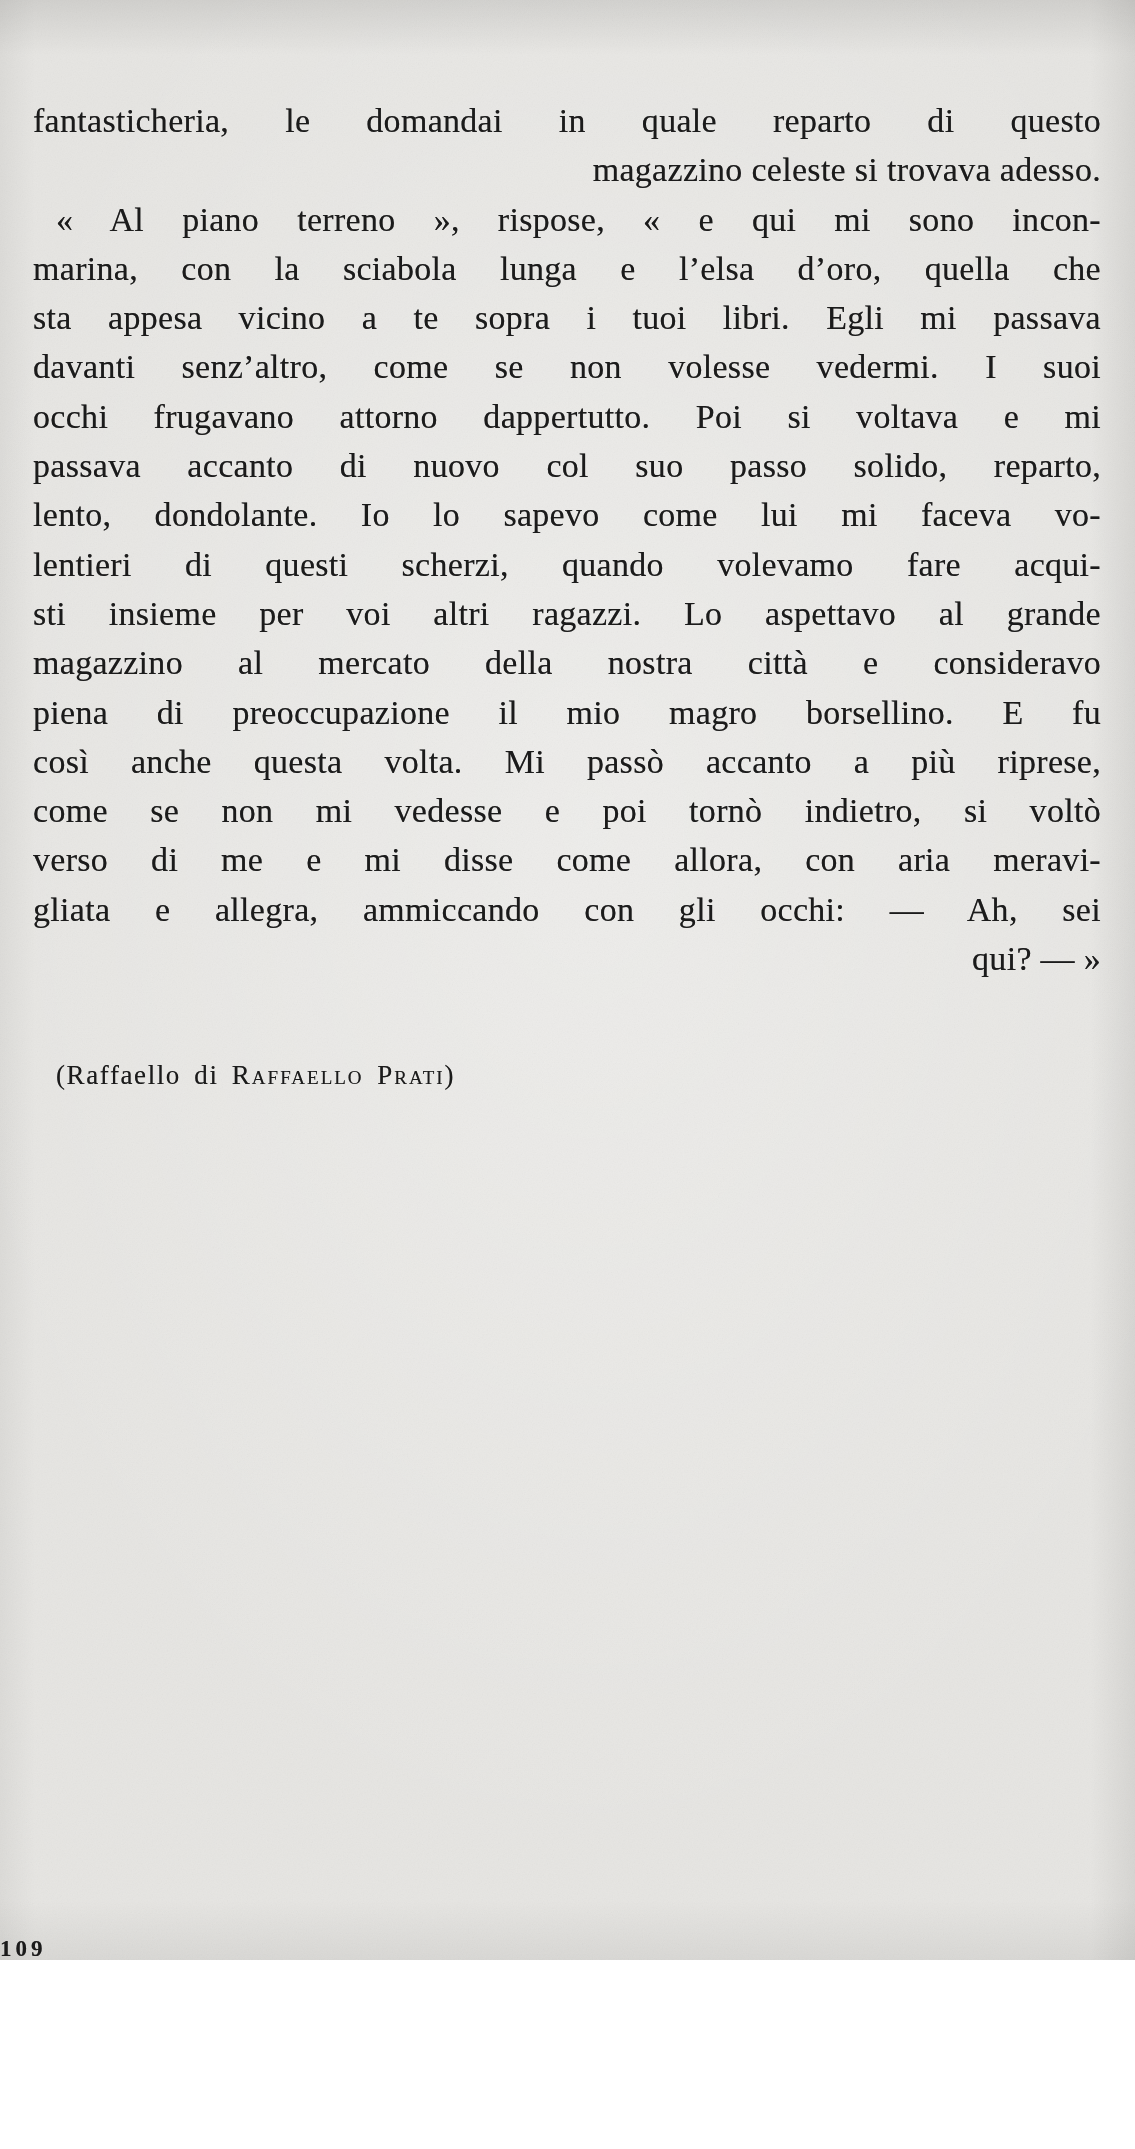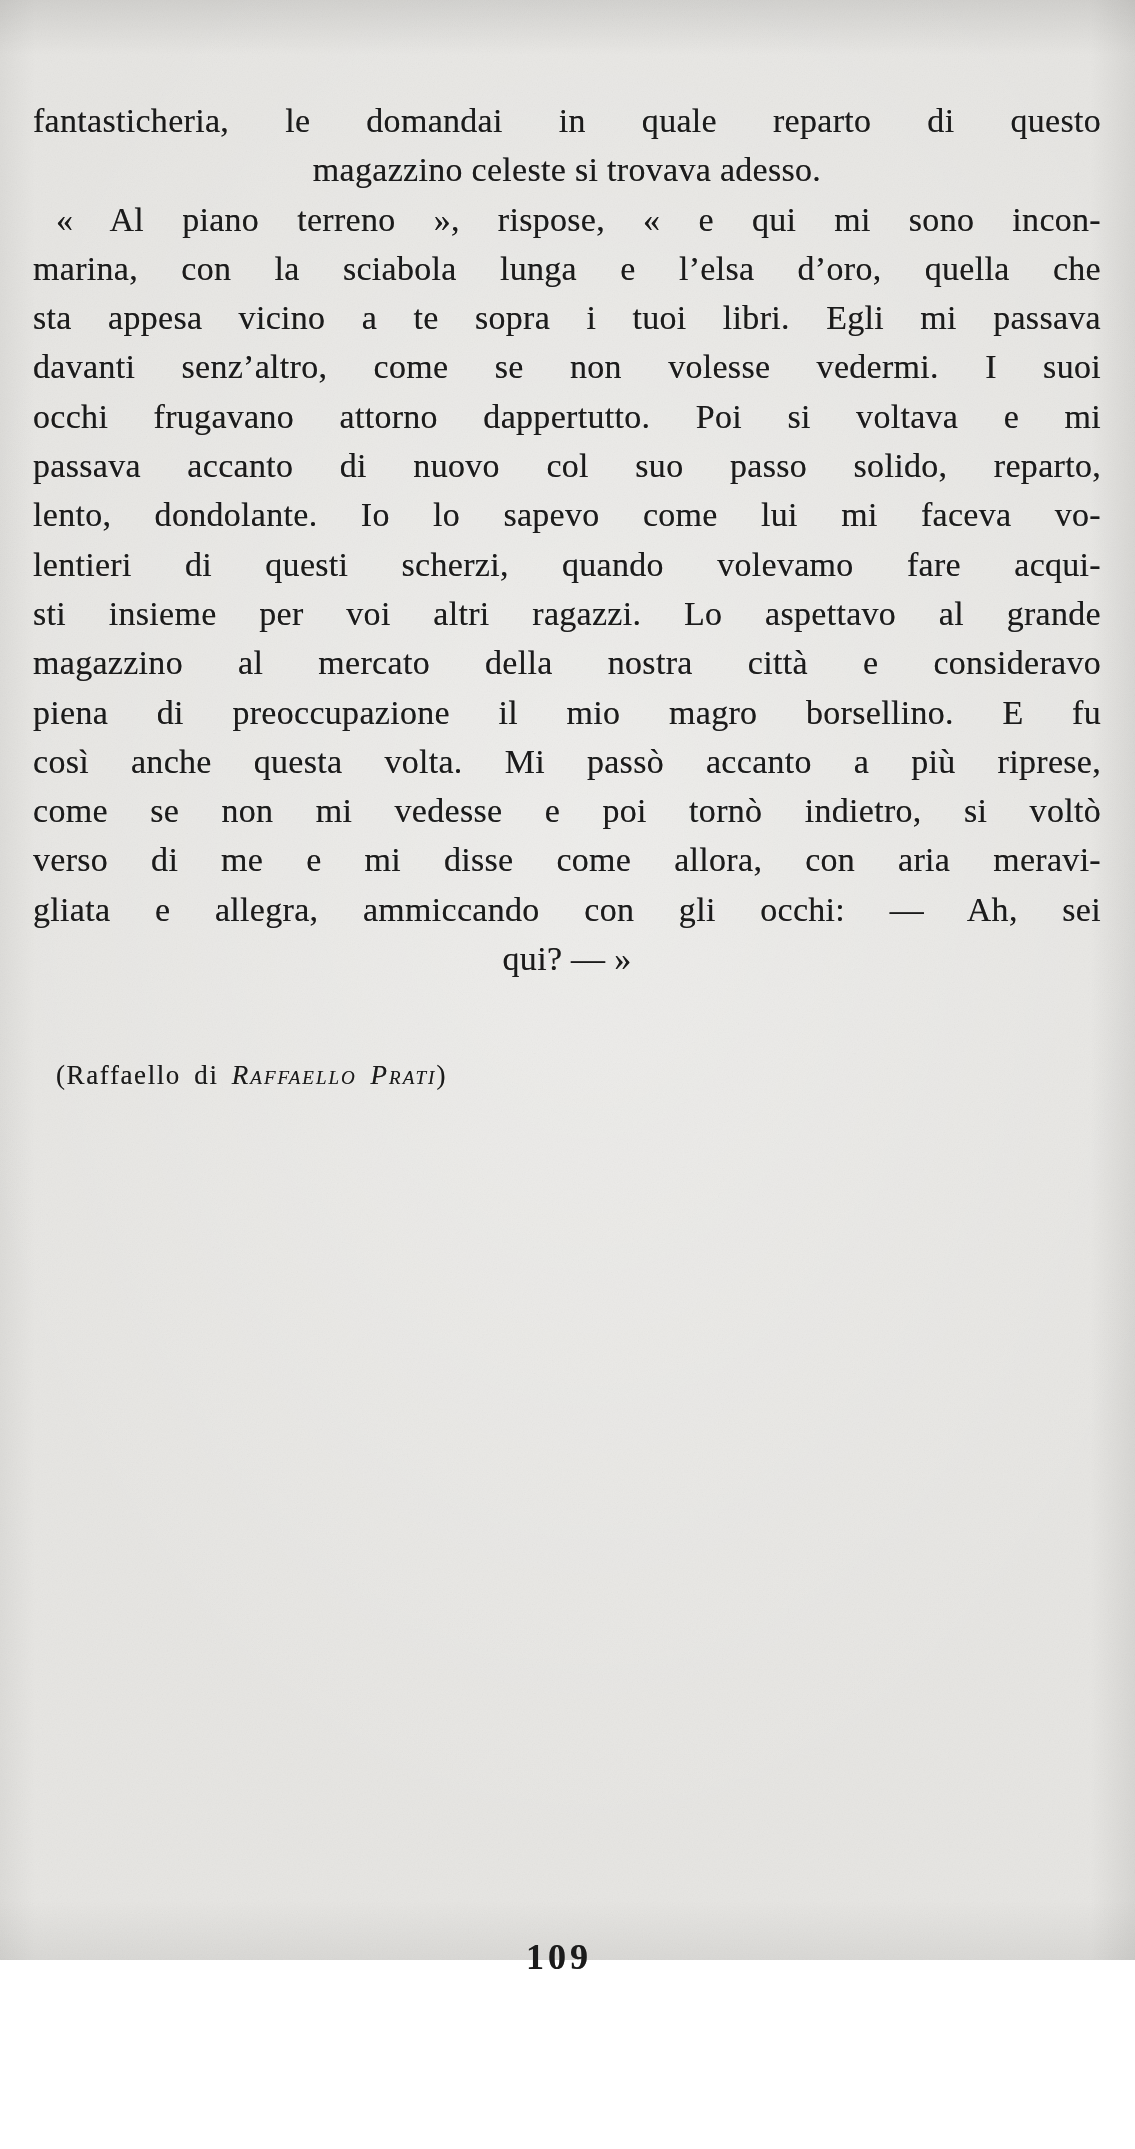--- a/index.html
+++ b/index.html
@@ -40,21 +40,21 @@
     top: 96px;
     width: 1068px;
   }
 
   .line {
     height: 49.3px;
     line-height: 49.3px;
     font-size: 34px;
     letter-spacing: 0.3px;
     white-space: nowrap;
-    text-align: center;
+    text-align: right;
     text-shadow: 0 0 0.6px rgba(25,25,25,0.55);
   }
 
   .line.j {
     white-space: normal;
     text-align: justify;
     text-align-last: justify;
   }
 
   .line.ind {
@@ -68,30 +68,29 @@
     font-size: 27px;
     line-height: 36px;
     letter-spacing: 1.6px;
     word-spacing: 5px;
     text-shadow: 0 0 0.6px rgba(25,25,25,0.5);
   }
 
   .credit .name {
     font-variant: small-caps;
     letter-spacing: 2px;
-    font-style: italic;
   }
 
   .pagenum {
     position: absolute;
     top: 1936px;
     left: 0;
     width: 1118px;
-    text-align: center;
-    font-size: 36px;
+    text-align: left;
+    font-size: 23px;
     letter-spacing: 4px;
     font-weight: bold;
     text-shadow: 0 0 0.6px rgba(25,25,25,0.5);
   }
 </style>
 </head>
 <body>
 
 <div class="page">
 

